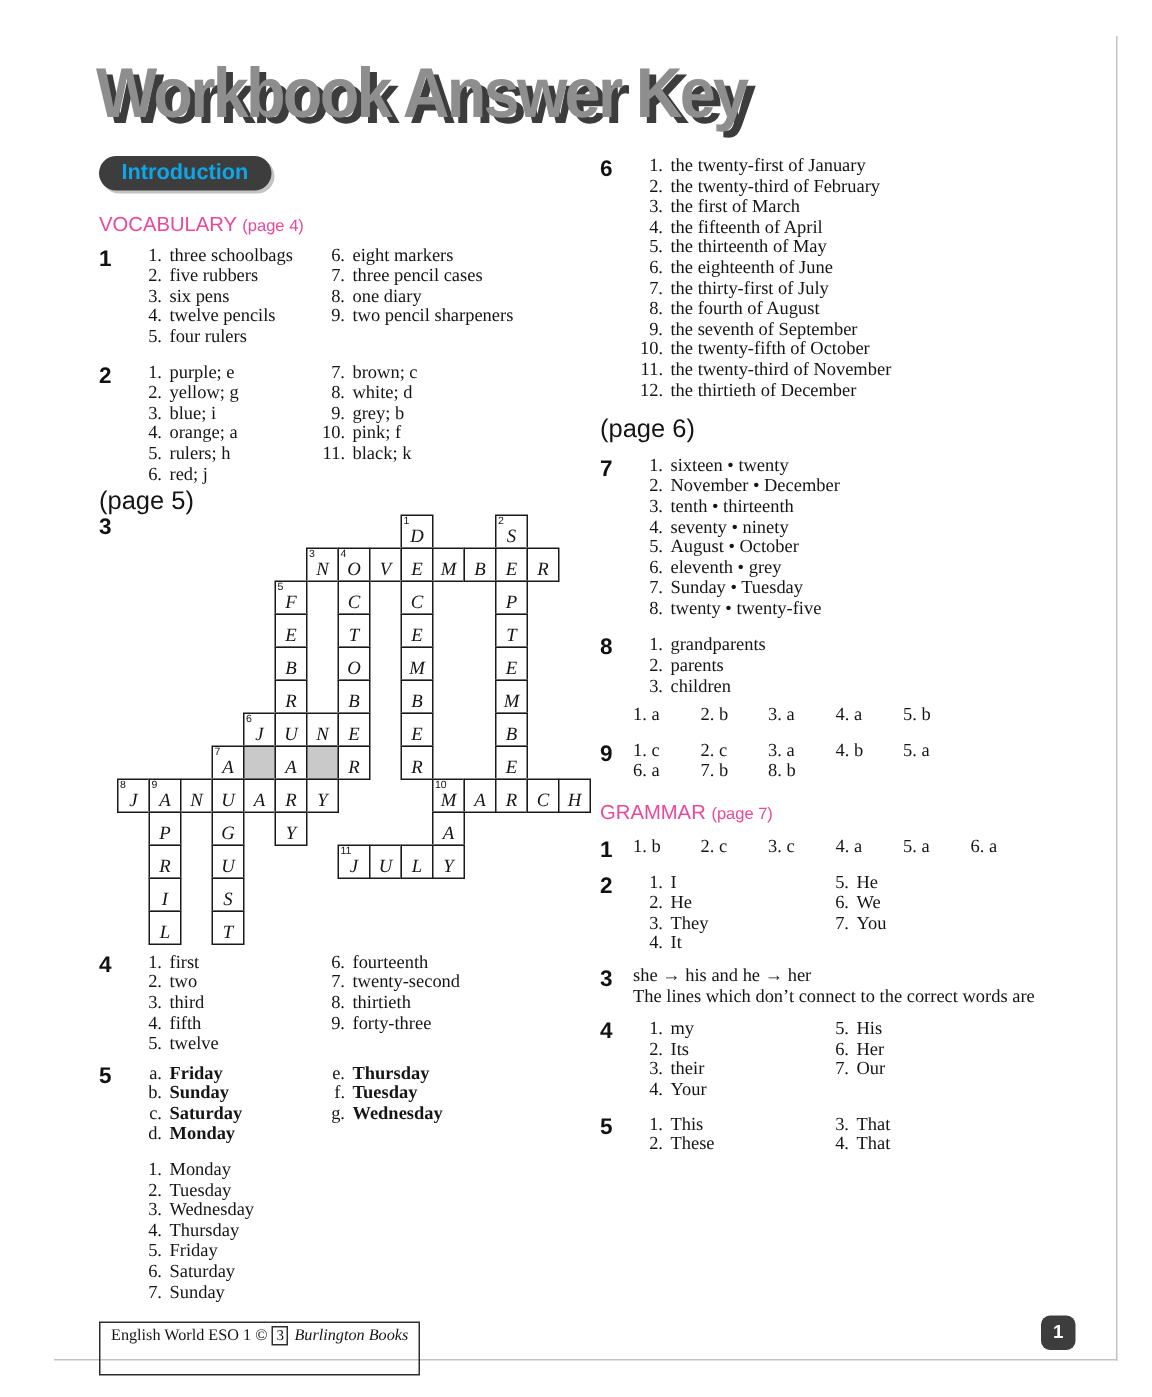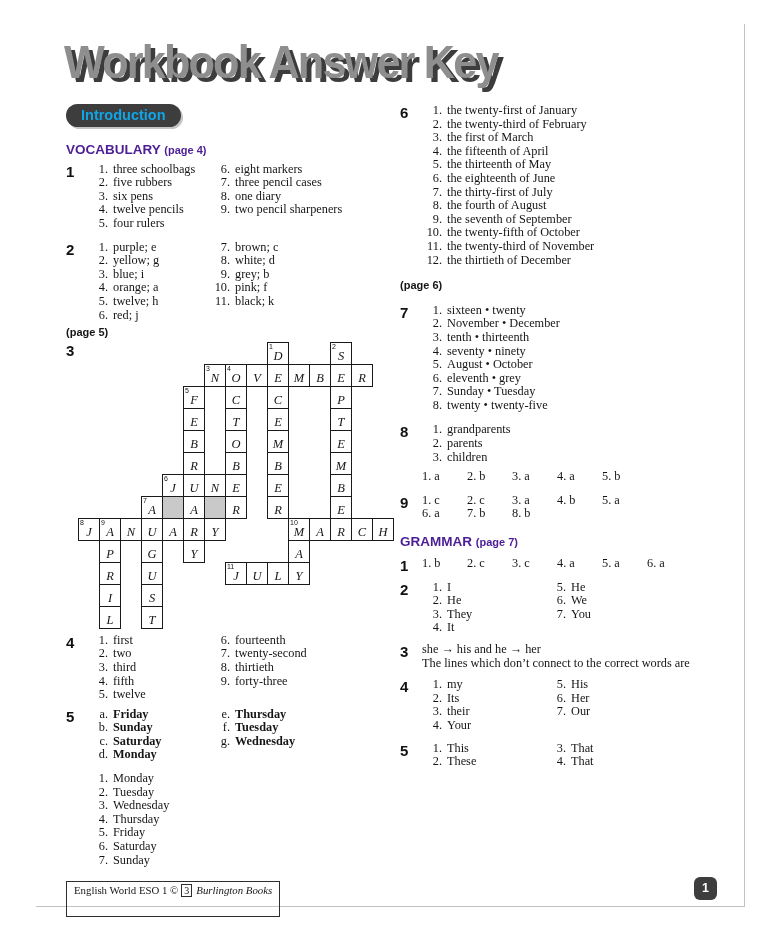--- a/index.html
+++ b/index.html
@@ -10,23 +10,23 @@
   .title{position:absolute;left:64px;top:34px;font-family:"Liberation Sans",sans-serif;
          font-weight:bold;font-size:47px;letter-spacing:-2px;color:#8e8e8e;
          text-shadow:5px 4px 0 #3c3c3c;transform:scaleX(.92);transform-origin:left top;
          white-space:nowrap;}
   .badge{position:absolute;left:66px;top:104px;background:#3d3d3d;color:#0ea5e9;
          font-family:"Liberation Sans",sans-serif;font-weight:bold;font-size:14.5px;
          padding:3px 15px 4px;border-radius:13px;box-shadow:2px 2px 0 #c4c4c4;}
   .col{position:absolute;font-size:12.3px;line-height:13.6px;}
   .col-left{left:66px;top:143px;width:332px;}
   .col-right{left:400px;top:104px;width:348px;}
-  .sec-header{font-family:"Liberation Sans",sans-serif;font-weight:bold;font-size:13.5px;color:#4c1d95;}
+  .sec-header{font-family:"Liberation Sans",sans-serif;font-weight:normal;font-size:13.5px;color:#ec4899;}
   .sec-header .pg{font-size:11px;}
-  .page-label{font-family:"Liberation Sans",sans-serif;font-weight:bold;font-size:11px;}
+  .page-label{font-family:"Liberation Sans",sans-serif;font-weight:normal;font-size:17px;}
   .item{display:flex;align-items:flex-start;}
   .item-num{width:22px;flex:none;font-family:"Liberation Sans",sans-serif;font-weight:bold;
             font-size:15px;color:#111;line-height:15px;padding-top:1px;}
   .item-body{flex:1;min-width:0;}
   .twocol{display:flex;}
   .twocol .c1{width:122px;flex:none;}
   .col-right .twocol .c1{width:124px;}
   .row{white-space:nowrap;}
   .ln{display:inline-block;min-width:20px;text-align:right;margin-right:5px;}
   .bold-days .lt{font-weight:bold;}
@@ -95,21 +95,21 @@
 
     <div class="item m-item2">
       <div class="item-num">2</div>
       <div class="item-body twocol">
         <div class="c1">
 
         <div class="row"><span class="ln">1.</span><span class="lt">purple; e</span></div>
             <div class="row"><span class="ln">2.</span><span class="lt">yellow; g</span></div>
             <div class="row"><span class="ln">3.</span><span class="lt">blue; i</span></div>
             <div class="row"><span class="ln">4.</span><span class="lt">orange; a</span></div>
-            <div class="row"><span class="ln">5.</span><span class="lt">twelve; h</span></div>
+            <div class="row"><span class="ln">5.</span><span class="lt">rulers; h</span></div>
             <div class="row"><span class="ln">6.</span><span class="lt">red; j</span></div>
           </div>
         <div class="c2">
 
         <div class="row"><span class="ln">7.</span><span class="lt">brown; c</span></div>
             <div class="row"><span class="ln">8.</span><span class="lt">white; d</span></div>
             <div class="row"><span class="ln">9.</span><span class="lt">grey; b</span></div>
             <div class="row"><span class="ln">10.</span><span class="lt">pink; f</span></div>
             <div class="row"><span class="ln">11.</span><span class="lt">black; k</span></div>
           </div>

